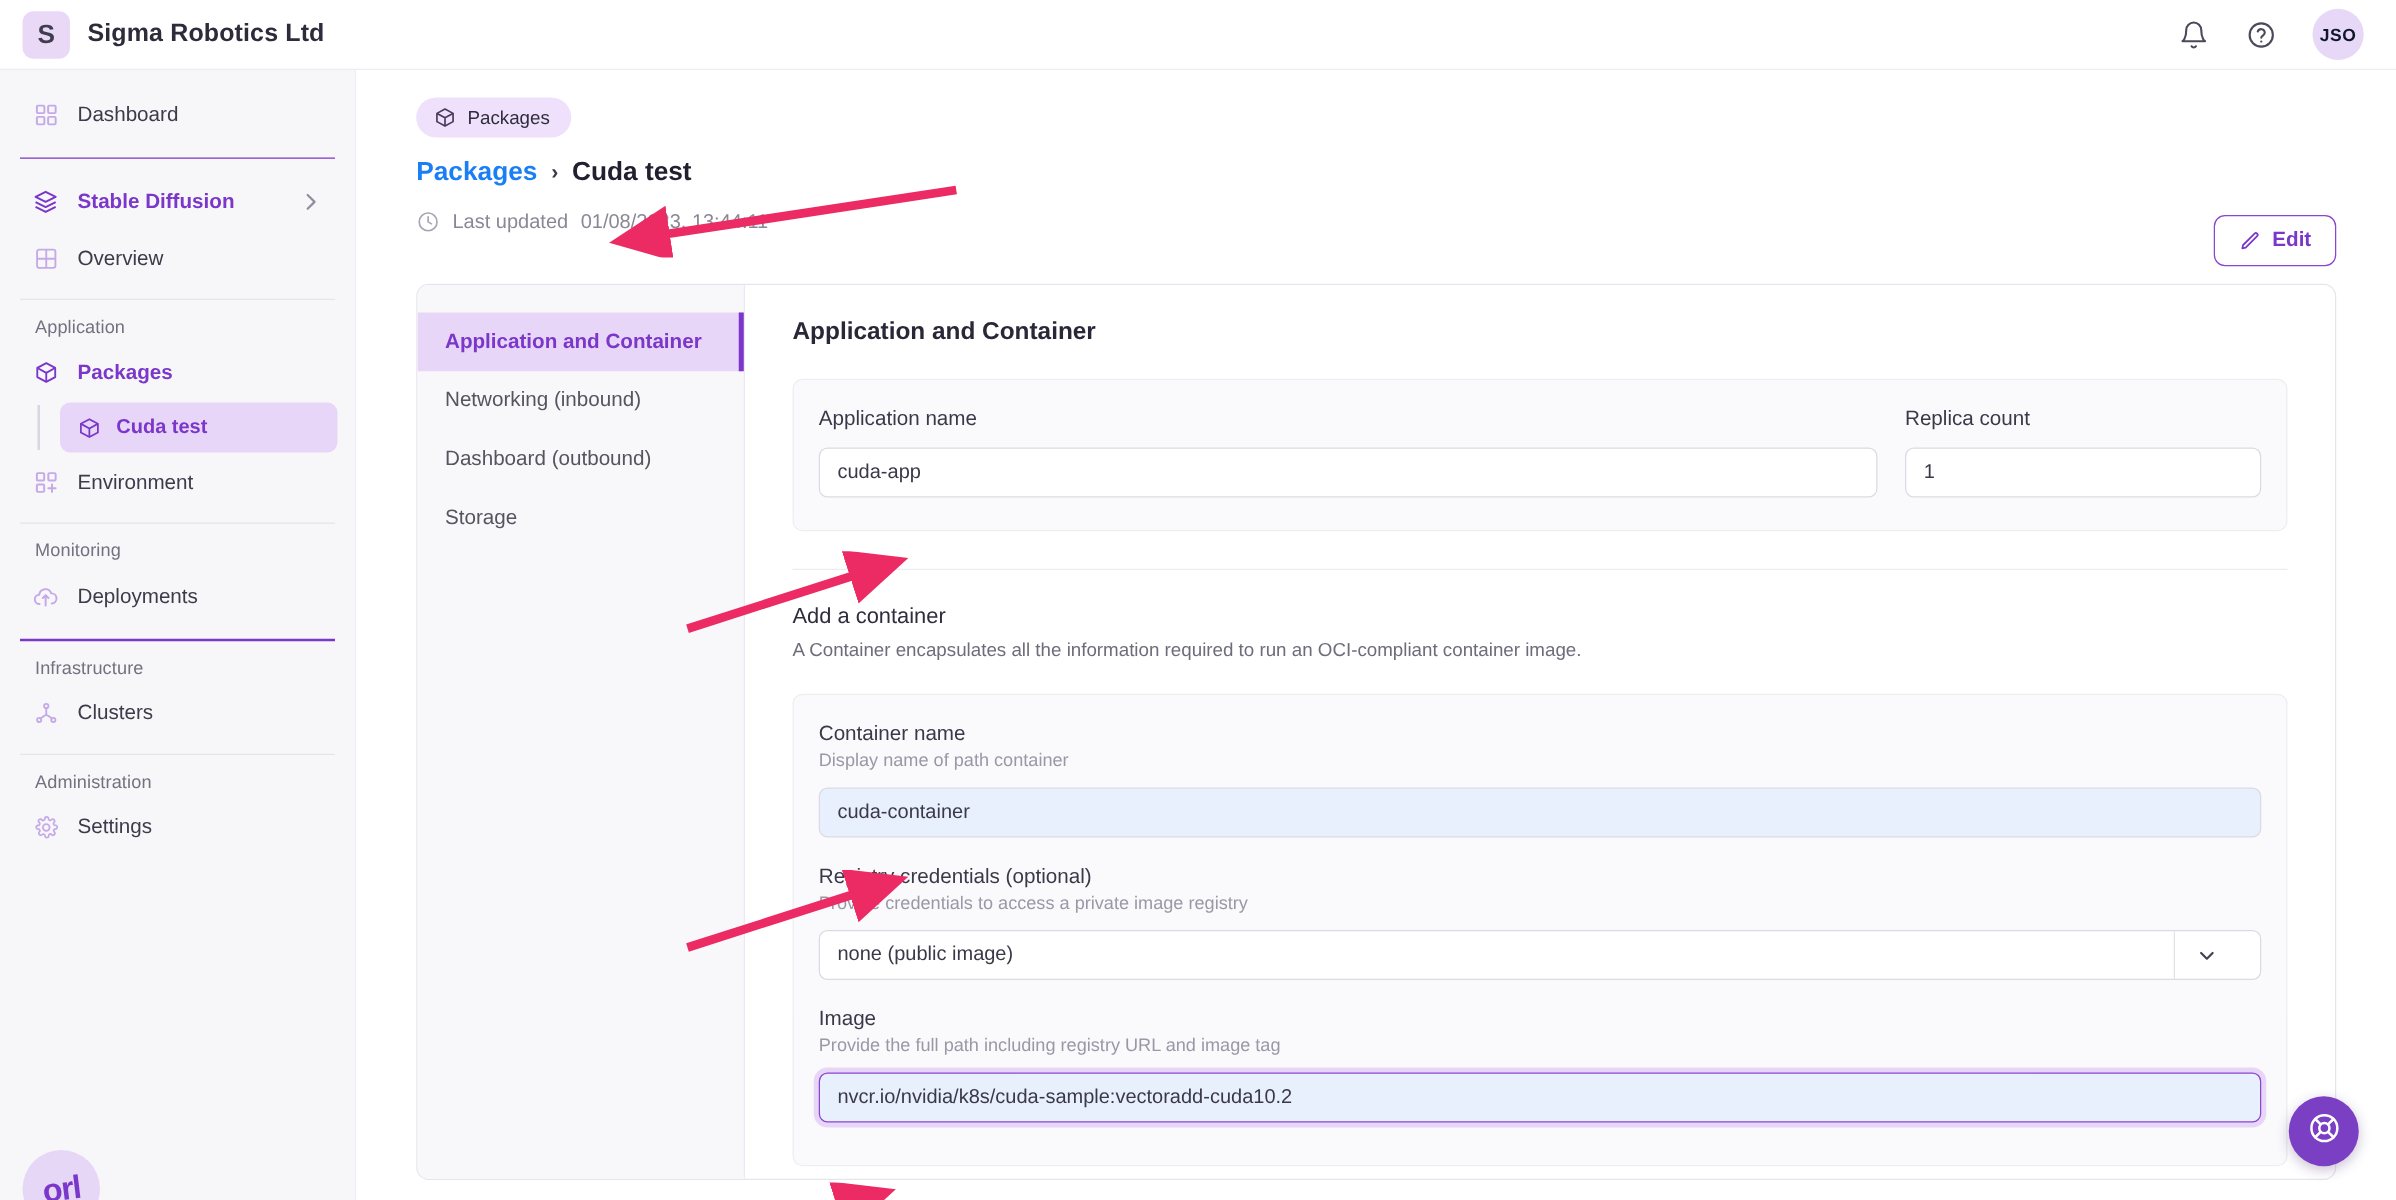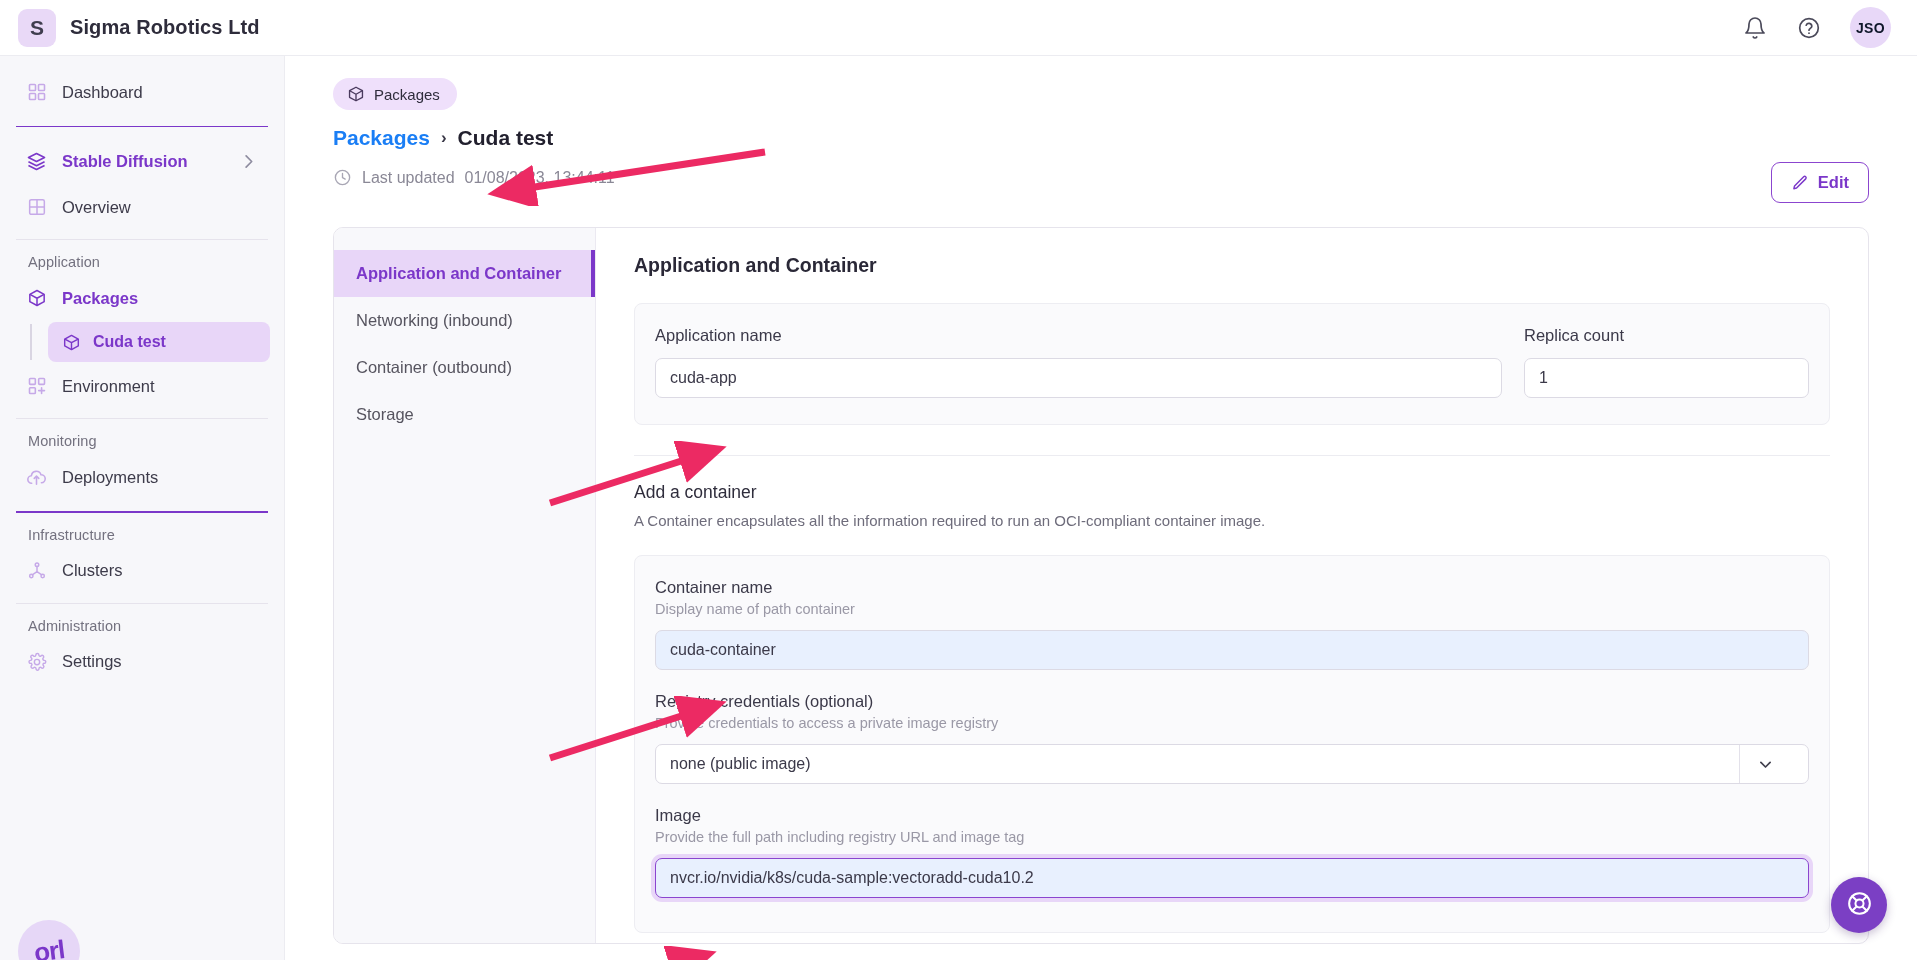--- a/index.html
+++ b/index.html
@@ -98,21 +98,21 @@
   .crumbs { display:flex; align-items:center; gap: 11px; margin-top: 16px; }
   .crumb-link { color: #1a7ef5; font-size: 21px; font-weight: 700; cursor:pointer; }
   .crumb-sep { color: #3a3847; font-size: 17px; font-weight:600; }
   .crumb-cur { color: #22202e; font-size: 21px; font-weight: 700; }
 
   .updated { display:flex; align-items:center; gap: 10px; margin-top: 18px; color:#8a8896; font-size: 16px; }
   .updated .ic { color:#a8a6b4; display:flex; }
   .updated b { font-weight: 400; color:#8a8896; }
 
   .edit-btn {
-    position: absolute; top: 106px; right: 48px;
+    position: absolute; top: 116px; right: 48px;
     display: inline-flex; align-items: center; gap: 9px;
     border: 1.4px solid #8b45cf; border-radius: 9px;
     background: #fff; color: #7b37c9;
     font-size: 16.5px; font-weight: 700;
     padding: 10px 19px; cursor: pointer;
   }
   .edit-btn .ic { display:flex; }
 
   
   .card {
@@ -390,21 +390,21 @@
           </svg>
         </span>
         <span>Edit</span>
       </div>
 
       <div class="card">
 
         <div class="tabcol">
           <div class="tab active">Application and Container</div>
           <div class="tab">Networking (inbound)</div>
-          <div class="tab">Container (outbound)</div>
+          <div class="tab">Dashboard (outbound)</div>
           <div class="tab">Storage</div>
         </div>
 
         <div class="formcol">
           <div class="sec-title">Application and Container</div>
 
           <div class="panel">
             <div class="field">
               <div class="lbl">Application name</div>
               <div class="inp">cuda-app</div>

